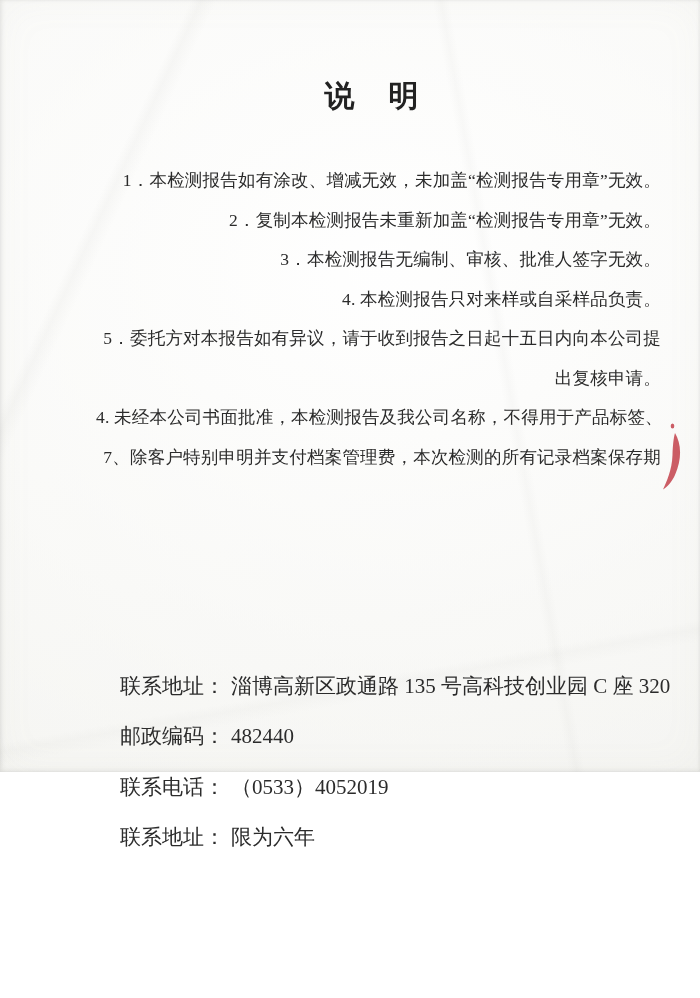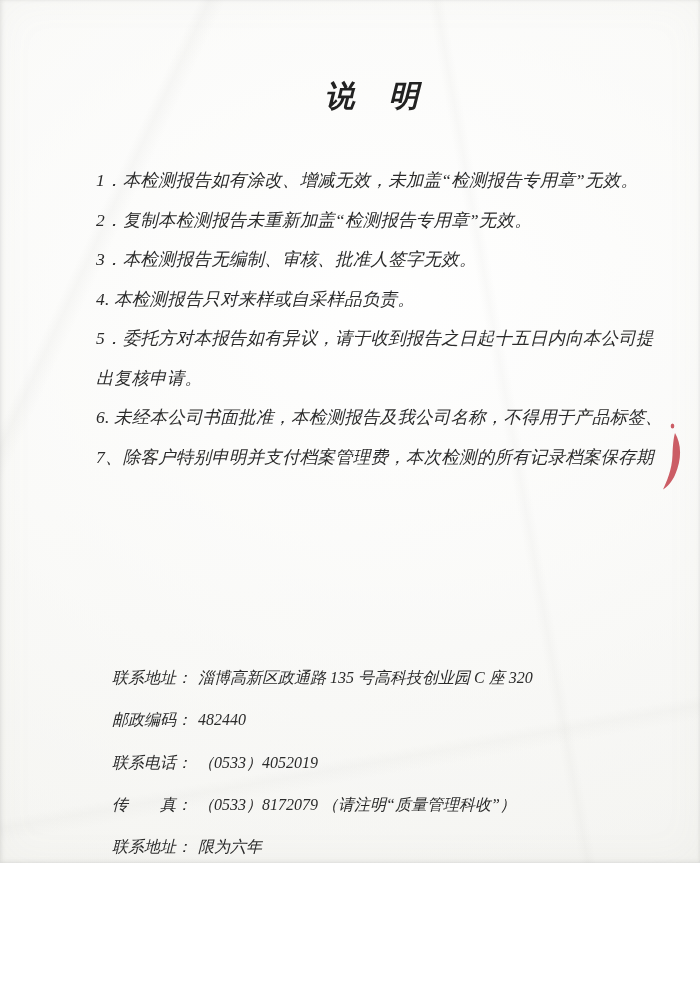--- a/index.html
+++ b/index.html
@@ -6,31 +6,30 @@
     margin: 0;
     padding: 0;
     width: 700px;
     height: 998px;
     overflow: hidden;
     font-family: "Liberation Serif", "DejaVu Serif", serif;
   }
   .page {
     position: relative;
     width: 700px;
-    height: 863px;
+    height: 772px;
     background:
       radial-gradient(ellipse 900px 700px at 55% 35%, rgba(255,255,255,0.9), rgba(240,240,237,0.35) 85%),
       linear-gradient(155deg, #fcfcfa 0%, #fafaf7 45%, #f6f6f3 100%);
     box-shadow:
       inset 2px 0 4px rgba(120,120,118,0.10),
       inset -1px 0 3px rgba(140,140,138,0.06),
       inset 0 -2px 5px rgba(130,130,128,0.07),
       inset 0 0 40px rgba(150,150,145,0.05);
     color: #2b2b2b;
-    font-style: italic;
   }
   
   .page::before {
     content: "";
     position: absolute;
     left: 0; top: 0; right: 0; bottom: 0;
     background:
       linear-gradient(115deg, transparent 18%, rgba(170,170,165,0.07) 19%, transparent 20.5%),
       linear-gradient(80deg, transparent 68%, rgba(175,175,170,0.06) 69%, transparent 70%),
       linear-gradient(170deg, transparent 83%, rgba(170,170,165,0.05) 84%, transparent 85.5%);
@@ -47,39 +46,40 @@
     font-weight: 700;
     letter-spacing: 2px;
     color: #222;
     white-space: pre;
   }
   .notes {
     position: absolute;
     left: 96px;
     top: 161px;
     width: 565px;
+    text-align: right;
   }
   .notes .line {
     margin: 0;
     line-height: 39.5px;
     font-size: 17.5px;
     letter-spacing: 0.2px;
     white-space: nowrap;
     color: #2b2b2b;
   }
   .contact {
     position: absolute;
     left: 108px;
     top: 655px;
     width: 540px;
   }
   .contact .cline {
-    margin: 4px;
+    margin: 12px;
     line-height: 38.3px;
-    font-size: 16px;
+    font-size: 21px;
     white-space: nowrap;
     color: #2b2b2b;
   }
   .contact .cvalue {
     margin-left: 6px;
   }
   .stamp {
     position: absolute;
     left: 657px;
     top: 421px;
@@ -95,29 +95,28 @@
 
   <h1 class="title">说　明</h1>
 
   <div class="notes">
     <p class="line">1．本检测报告如有涂改、增减无效，未加盖“检测报告专用章”无效。</p>
     <p class="line">2．复制本检测报告未重新加盖“检测报告专用章”无效。</p>
     <p class="line">3．本检测报告无编制、审核、批准人签字无效。</p>
     <p class="line">4. 本检测报告只对来样或自采样品负责。</p>
     <p class="line">5．委托方对本报告如有异议，请于收到报告之日起十五日内向本公司提</p>
     <p class="line">出复核申请。</p>
-    <p class="line">6. 未经本公司书面批准，本检测报告及我公司名称，不得用于产品标签、</p>
+    <p class="line">4. 未经本公司书面批准，本检测报告及我公司名称，不得用于产品标签、</p>
     <p class="line">7、除客户特别申明并支付档案管理费，本次检测的所有记录档案保存期</p>
   </div>
 
   <div class="contact">
     <p class="cline"><span>联系地址：</span><span class="cvalue">淄博高新区政通路 135 号高科技创业园 C 座 320</span></p>
     <p class="cline"><span>邮政编码：</span><span class="cvalue">482440</span></p>
     <p class="cline"><span>联系电话：</span><span class="cvalue">（0533）4052019</span></p>
-    <p class="cline"><span>传　　真：</span><span class="cvalue">（0533）8172079 （请注明“质量管理科收”）</span></p>
     <p class="cline"><span>联系地址：</span><span class="cvalue">限为六年</span></p>
   </div>
 
   <svg class="stamp" viewBox="0 0 34 76" xmlns="http://www.w3.org/2000/svg">
     <ellipse cx="15.5" cy="5" rx="1.8" ry="2.6" fill="#c4424c"></ellipse>
     <path d="M18,12 C24,22 25.5,37 18,54 C15,60.5 10,66.5 6,68.5 C9.5,61 15,49 15.5,34 C15.8,25 16.5,17 18,12 Z" fill="#c4424c"></path>
     <path d="M19,26 C21,29 21,34 19.5,38 C18.5,35 18.5,30 19,26 Z" opacity="0.45" fill="#c4424c"></path>
   </svg>
 
 </div>

